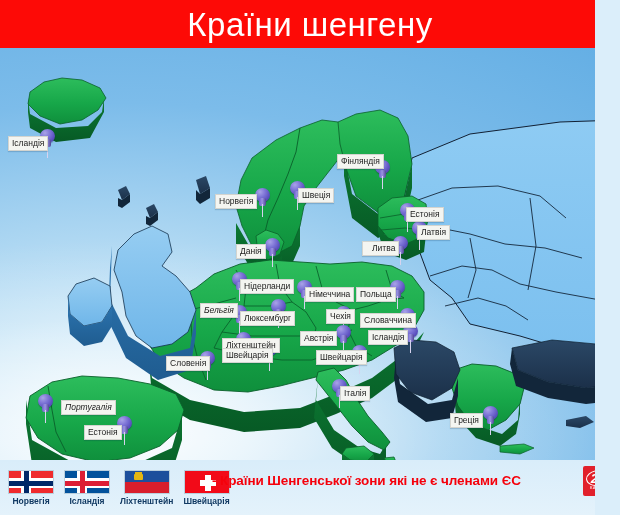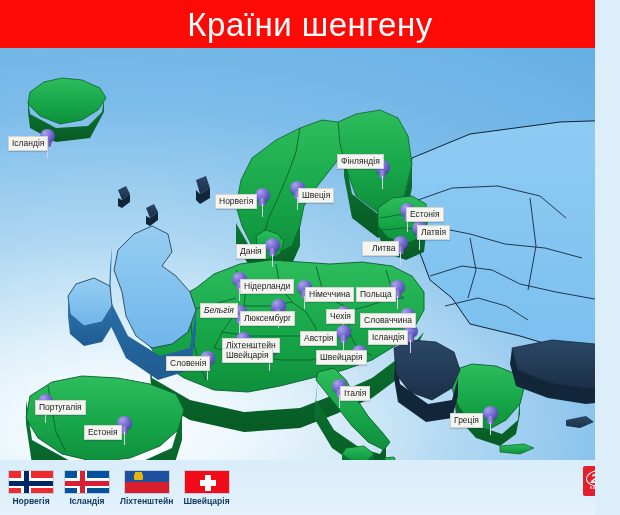--- a/index.html
+++ b/index.html
@@ -387,21 +387,21 @@
           <span class="head"></span>
           <span class="neck"></span>
           <span class="needle"></span>
         </div>
         <div class="lbl" style="left: 166px; top: 308px;">Словенія</div>
         <div class="pin" style="left: 38px; top: 346px;">
           <span class="head"></span>
           <span class="neck"></span>
           <span class="needle"></span>
         </div>
-        <div class="lbl" style="left: 35px; top: 352px;">Португалія</div>
+        <div class="lbl" style="left: 61px; top: 352px; font-style: italic;">Португалія</div>
         <div class="pin" style="left: 117px; top: 368px;">
           <span class="head"></span>
           <span class="neck"></span>
           <span class="needle"></span>
         </div>
         <div class="lbl" style="left: 84px; top: 377px;">Естонія</div>
         <div class="pin" style="left: 332px; top: 331px;">
           <span class="head"></span>
           <span class="neck"></span>
           <span class="needle"></span>
@@ -446,20 +446,21 @@
         </div>
         <div class="flagcell">
           <div class="flag f-ch">
             <i class="cv"></i>
             <i class="ch"></i>
           </div>
           <div class="flagname">Швейцарія</div>
         </div>
       </div>
 
+    <div class="legendtext">- Країни Шенгенської зони які не є членами ЄС</div>
 
     <div class="logo24">
       <div class="ring"></div>
       <div class="num">24</div>
       <div class="kan">КАНАЛ</div>
     </div>
   </div>
 
 </div>
 

